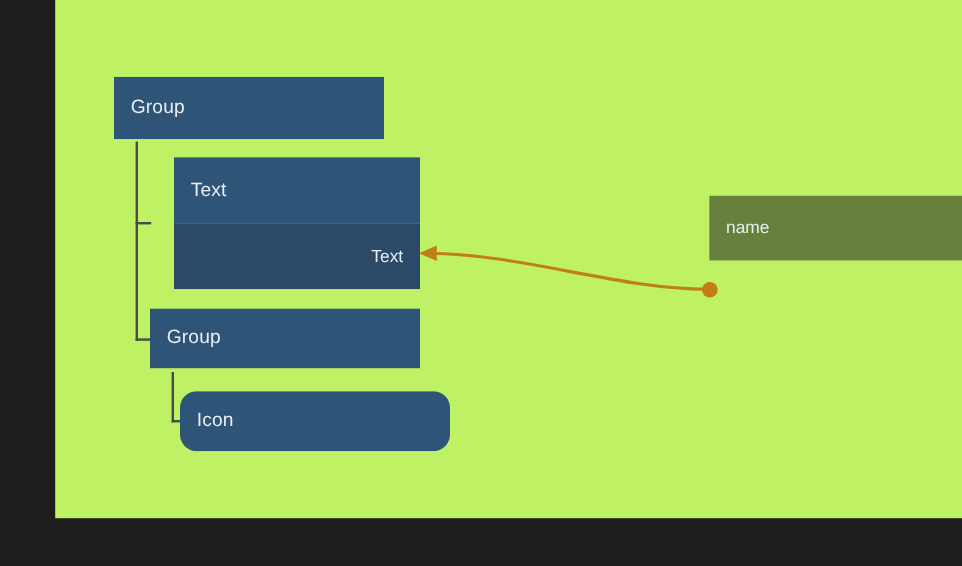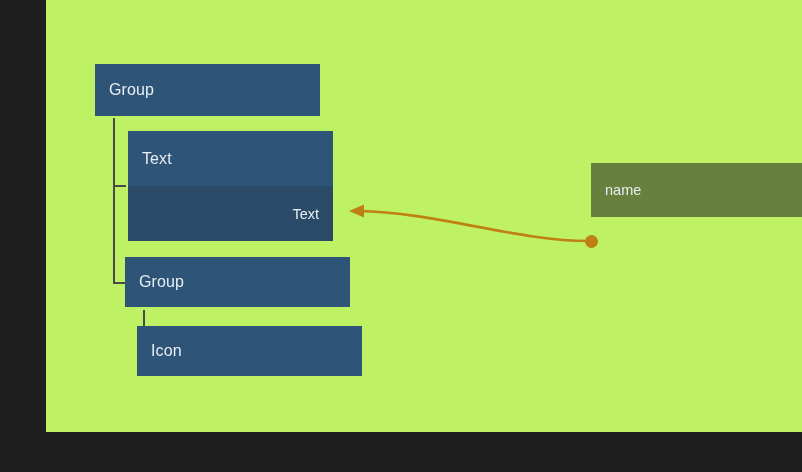--- a/index.html
+++ b/index.html
@@ -89,38 +89,38 @@
     <path d="M 543 241 C 470 241, 390 212, 312 211" fill="none" stroke="#c07f12" stroke-width="2.6" stroke-linecap="round"></path>
     <polygon points="303,211 318,204.5 318,217.5" fill="#c07f12"></polygon>
   </svg>
 
   <div class="node blue" style="left:49px; top:64px; width:225px; height:52px;">
     <div class="node-header blue-solid" style="height:52px;">
       <span>Group</span>
     </div>
   </div>
 
-  <div class="node blue" style="left:62px; top:131px; width:225px; height:110px;padding-left:20px;">
+  <div class="node blue" style="left:79px; top:131px; width:225px; height:110px;padding-left:20px;">
     <div class="node-header" style="height:55px;">
       <span>Text</span>
     </div>
     <div class="node-body" style="height:55px;">
       <div class="node-row row-right" style="height:55px;">
         <span>Text</span>
       </div>
     </div>
   </div>
 
   <div class="node blue" style="left:79px; top:257px; width:225px; height:50px;">
     <div class="node-header blue-solid" style="height:50px;">
       <span>Group</span>
     </div>
   </div>
 
-  <div class="node blue" style="left:91px; top:326px; width:225px; height:50px;">
+  <div class="node blue" style="left:104px; top:326px; width:225px; height:50px;border-radius:14px;">
     <div class="node-header blue-solid" style="height:50px;">
       <span>Icon</span>
     </div>
   </div>
 
   <div class="node green" style="left:545px; top:163px; width:223px; height:108px;">
     <div class="node-body" style="height:54px;">
       <div class="node-row row-left" style="height:54px;">
         <span>name</span>
       </div>

